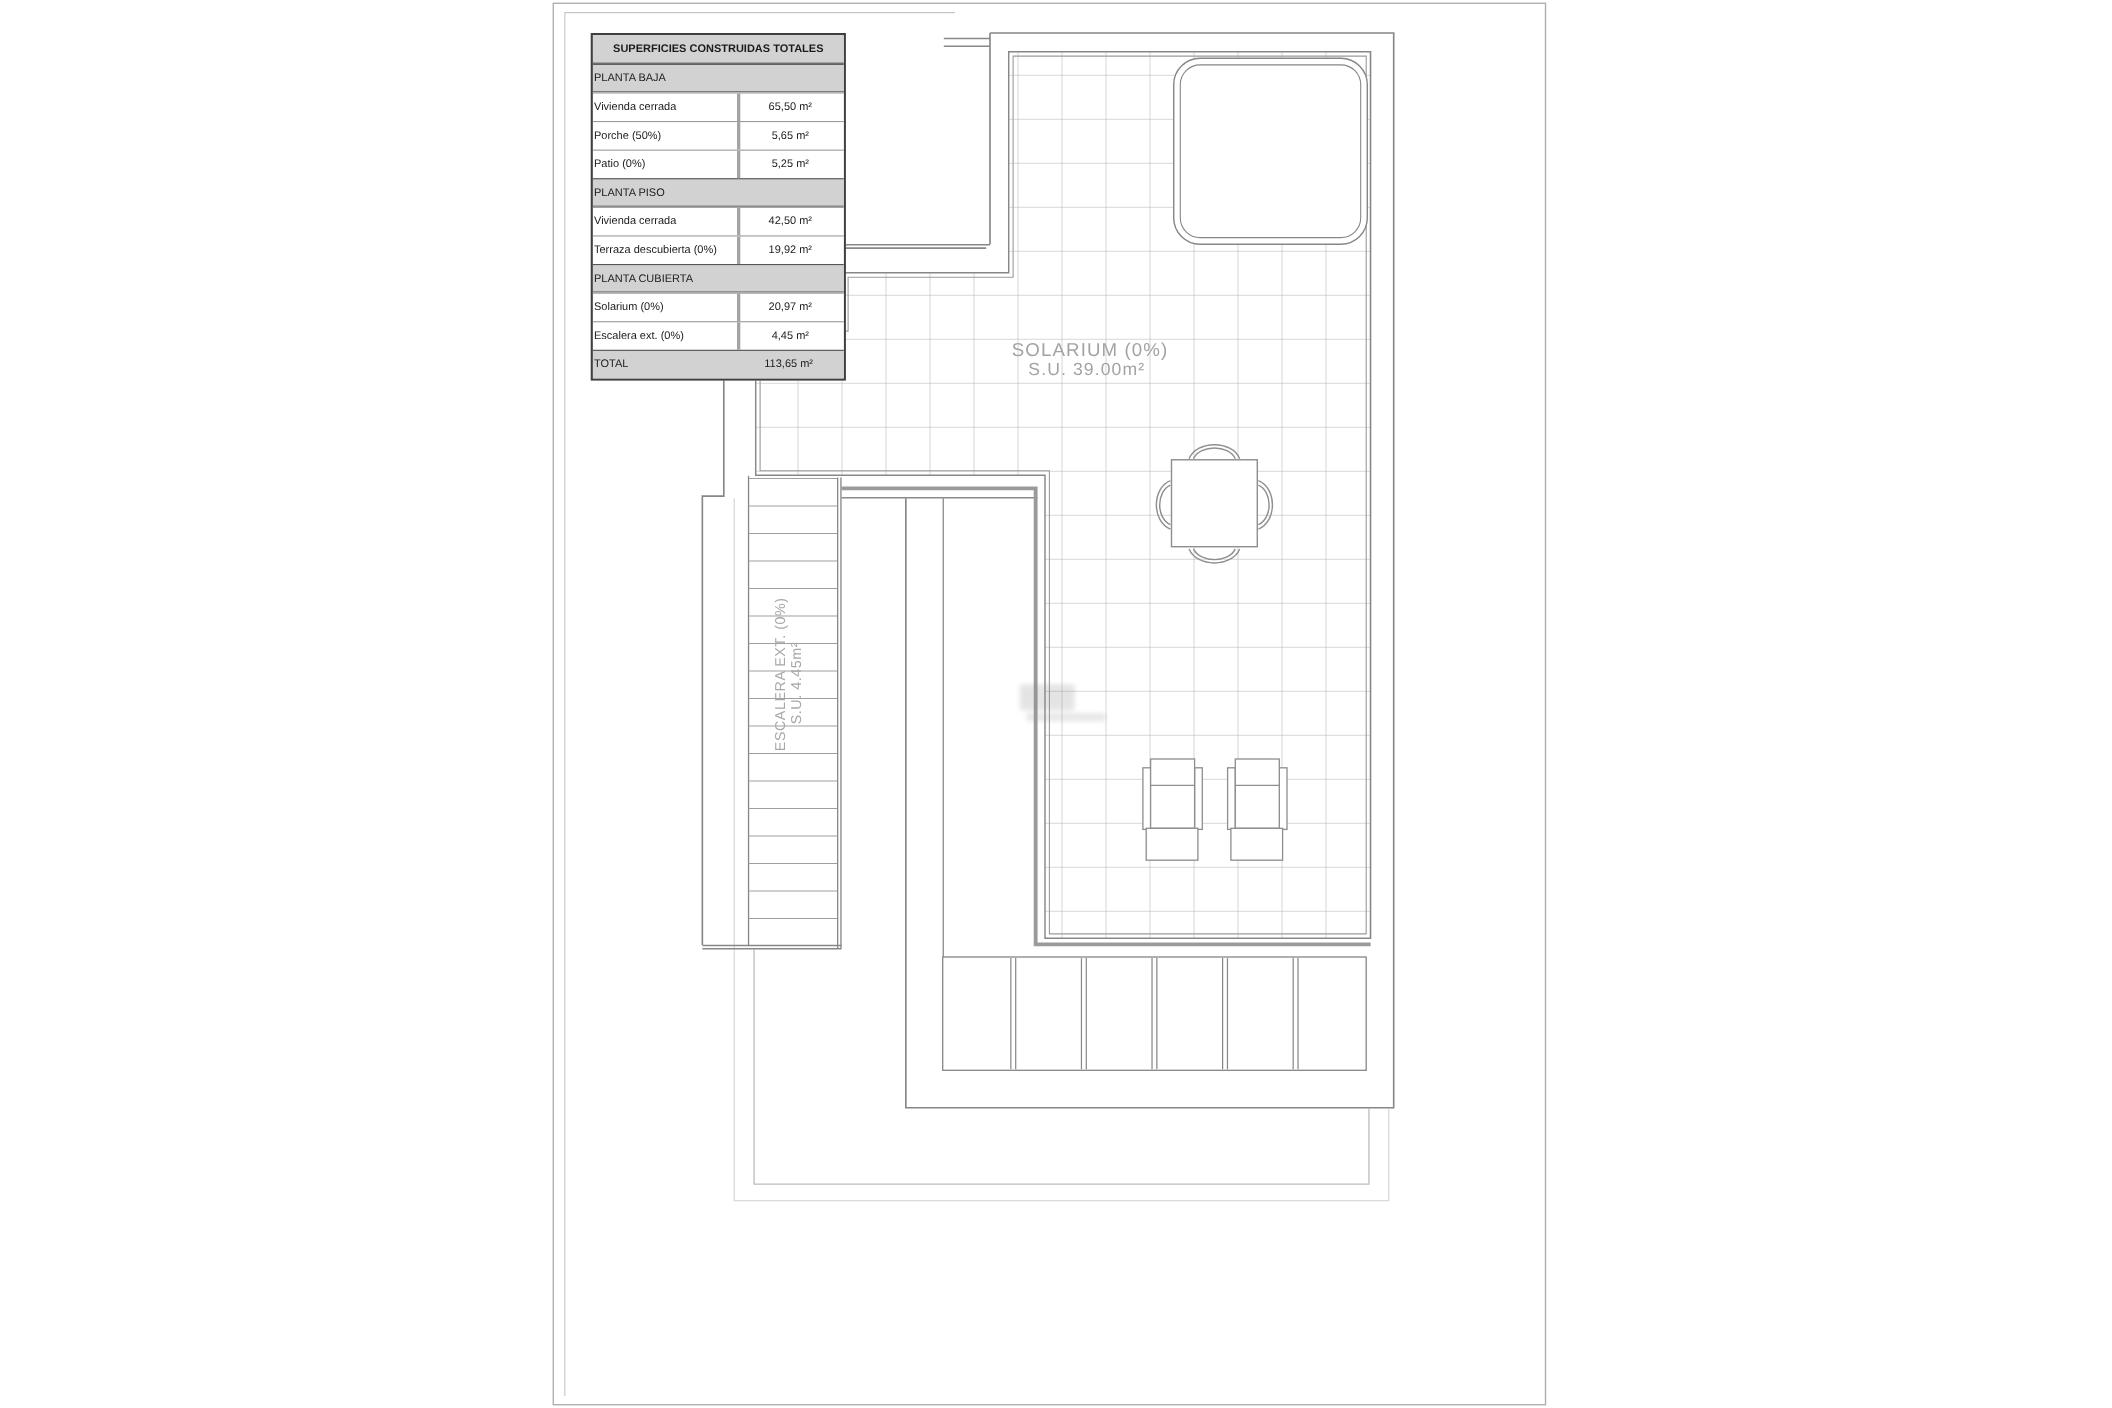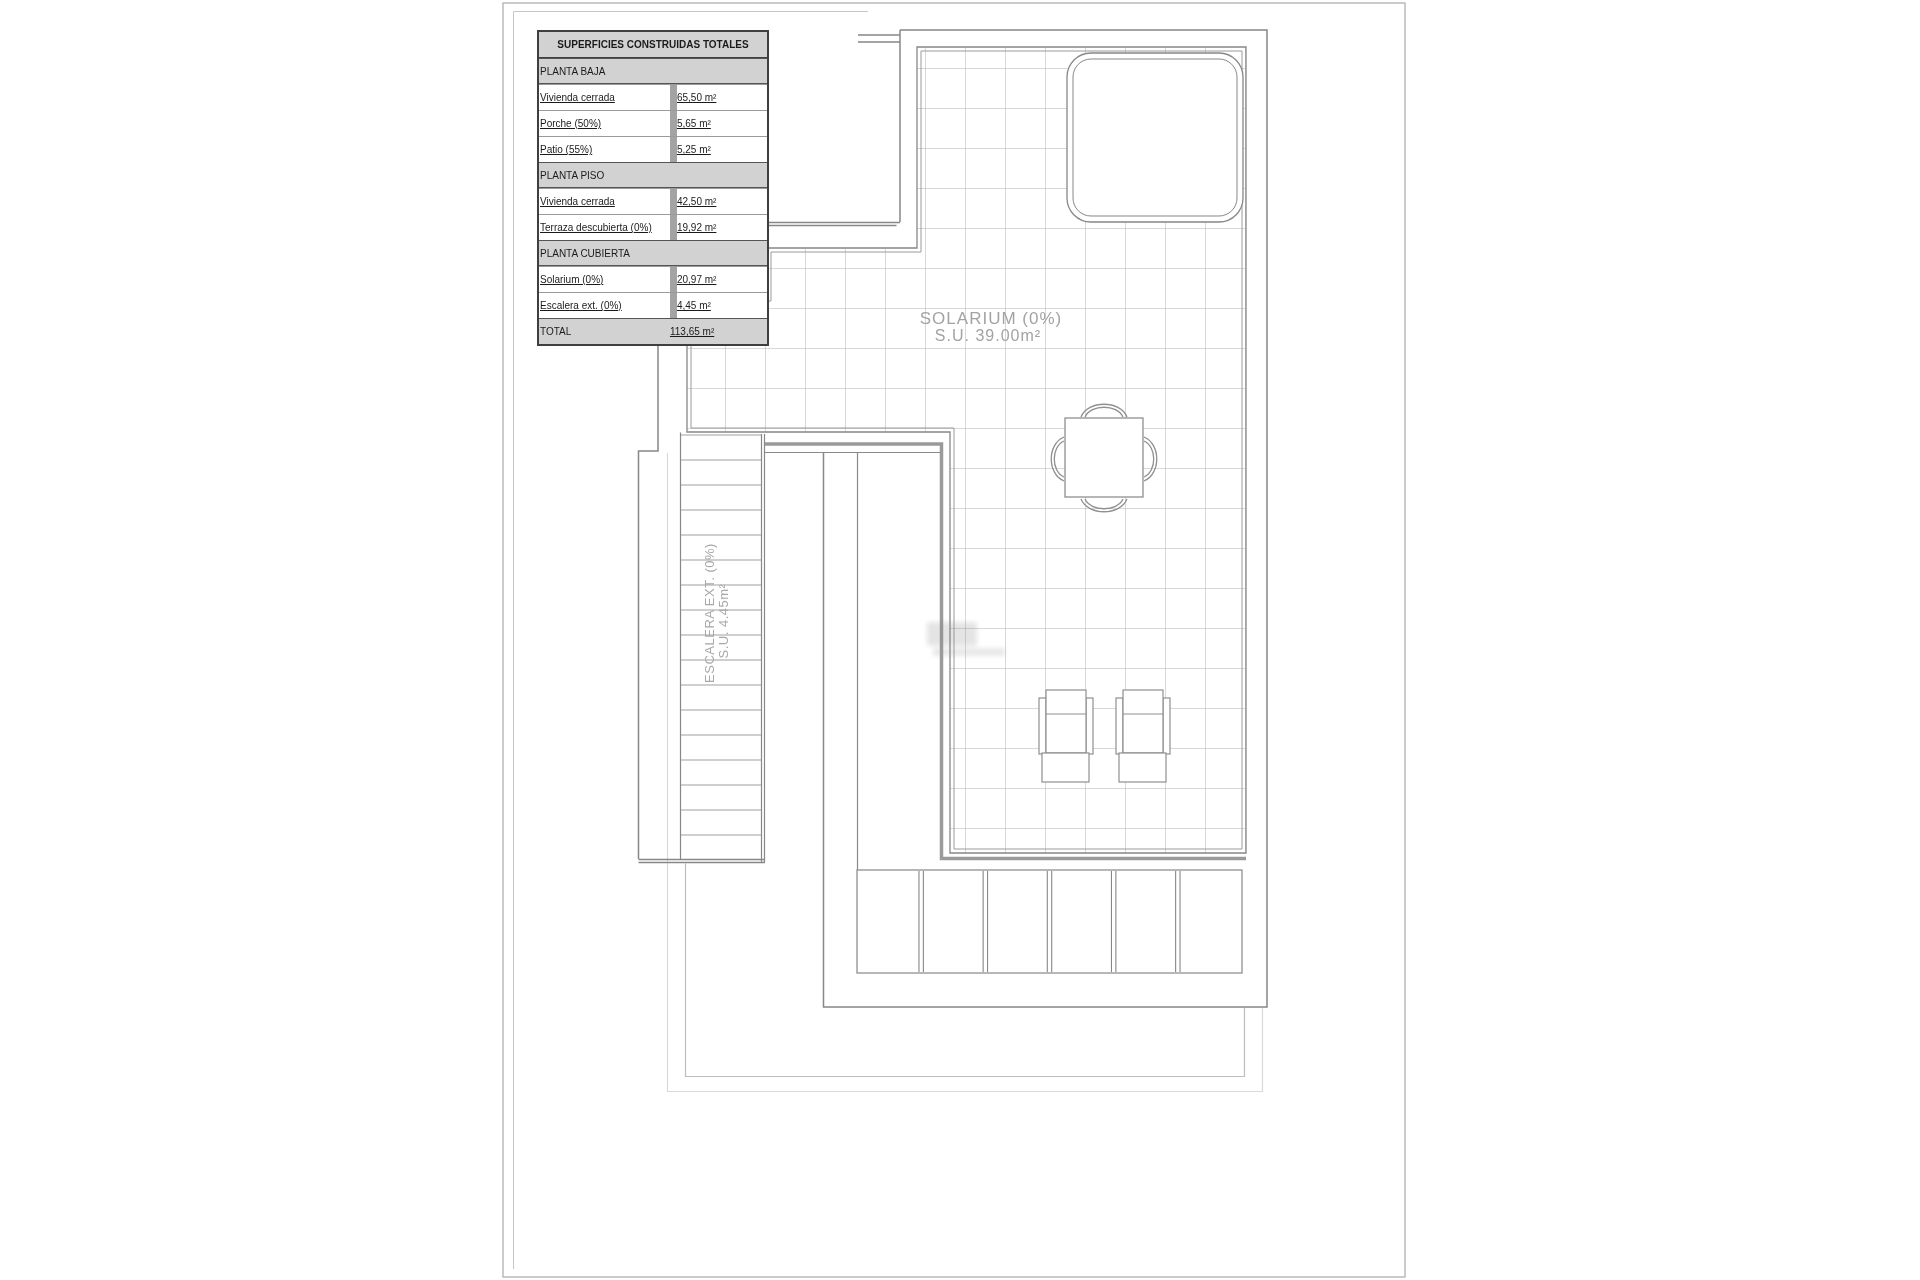--- a/index.html
+++ b/index.html
@@ -16,22 +16,22 @@
     font-size:10px;color:#1b1b1b;box-sizing:border-box;
   }
   .trow{display:flex;align-items:center;height:26px;box-sizing:border-box;
         border-top:1px solid #9a9a9a;background:#fff;}
   .trow:first-child{border-top:none;}
   .trow.header{background:#d2d2d2;justify-content:center;font-weight:700;
         border-bottom:1px solid #3f3f3f;}
   .trow.section{background:#d2d2d2;border-top:1px solid #555;border-bottom:1px solid #555;}
   .trow.total{background:#d2d2d2;border-top:1px solid #555;}
   .trow .lbl{flex:0 0 57%;padding-left:1px;white-space:nowrap;overflow:hidden;}
-  .trow.data .lbl{border-right:7px solid #a3a3a3;height:100%;display:flex;align-items:center;text-decoration:underline;}
-  .trow .val{flex:1;text-align:left;padding-right:3px;white-space:nowrap;text-decoration:underline;}
+  .trow.data .lbl{border-right:3px solid #a3a3a3;height:100%;display:flex;align-items:center;}
+  .trow .val{flex:1;text-align:center;padding-right:3px;white-space:nowrap;}
   .trow.section .lbl,.trow.total .lbl{flex:0 0 57%;}
 
   .watermark{position:absolute;left:925px;top:620px;width:95px;height:40px;
     opacity:.22;filter:blur(2px);}
   .watermark .b1{position:absolute;left:2px;top:2px;width:50px;height:24px;background:#8a8a8a;border-radius:3px;}
   .watermark .b2{position:absolute;left:8px;top:28px;width:72px;height:8px;background:#9a9a9a;border-radius:2px;}
 </style>
 </head>
 <body>
 
@@ -161,21 +161,21 @@
       </div>
       <div class="trow data">
         <div class="lbl">Vivienda cerrada</div>
         <div class="val">65,50 m²</div>
       </div>
       <div class="trow data">
         <div class="lbl">Porche (50%)</div>
         <div class="val">5,65 m²</div>
       </div>
       <div class="trow data">
-        <div class="lbl">Patio (55%)</div>
+        <div class="lbl">Patio (0%)</div>
         <div class="val">5,25 m²</div>
       </div>
       <div class="trow section">
         <div class="lbl">PLANTA PISO</div>
         <div class="val"></div>
       </div>
       <div class="trow data">
         <div class="lbl">Vivienda cerrada</div>
         <div class="val">42,50 m²</div>
       </div>

